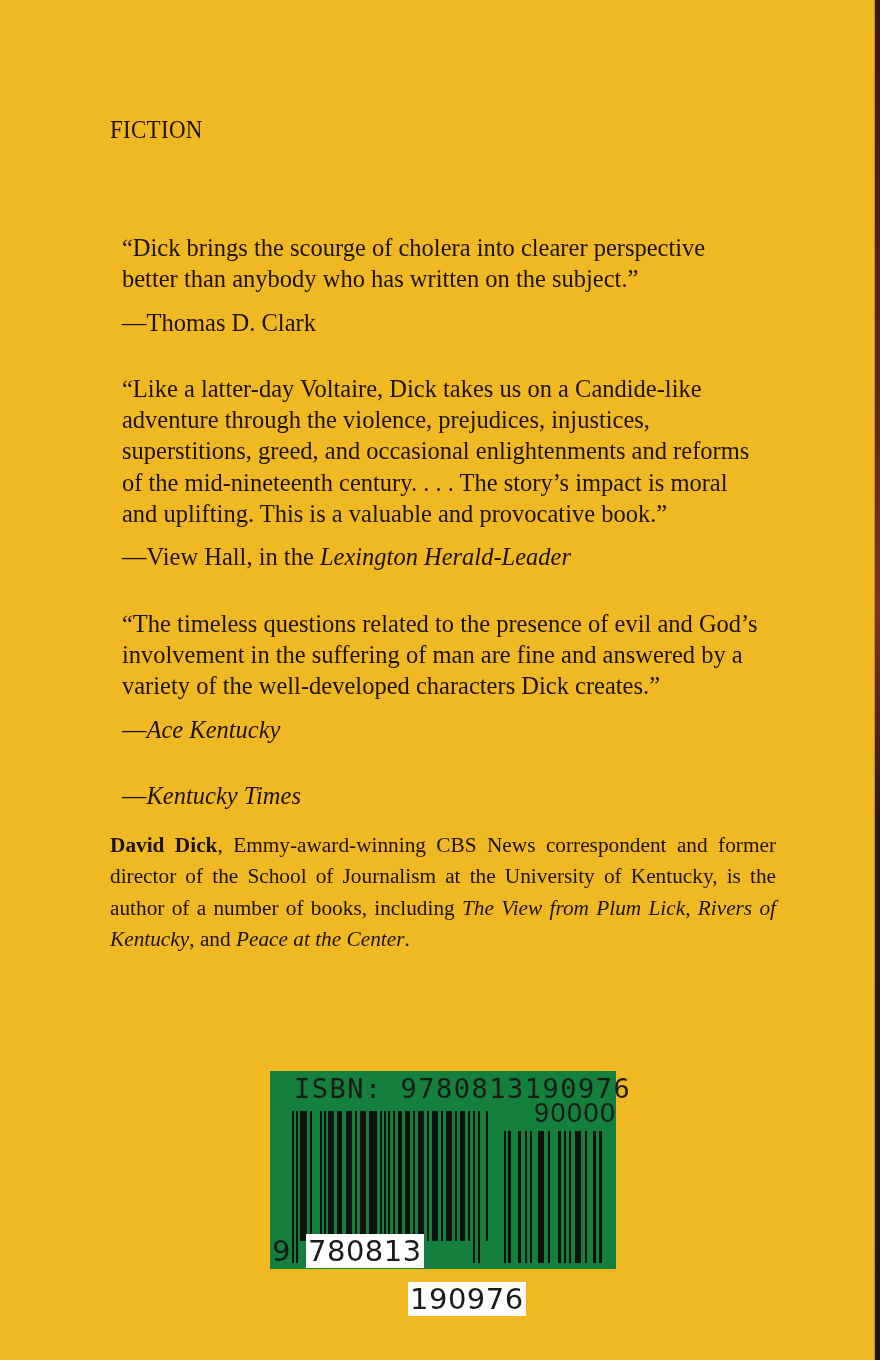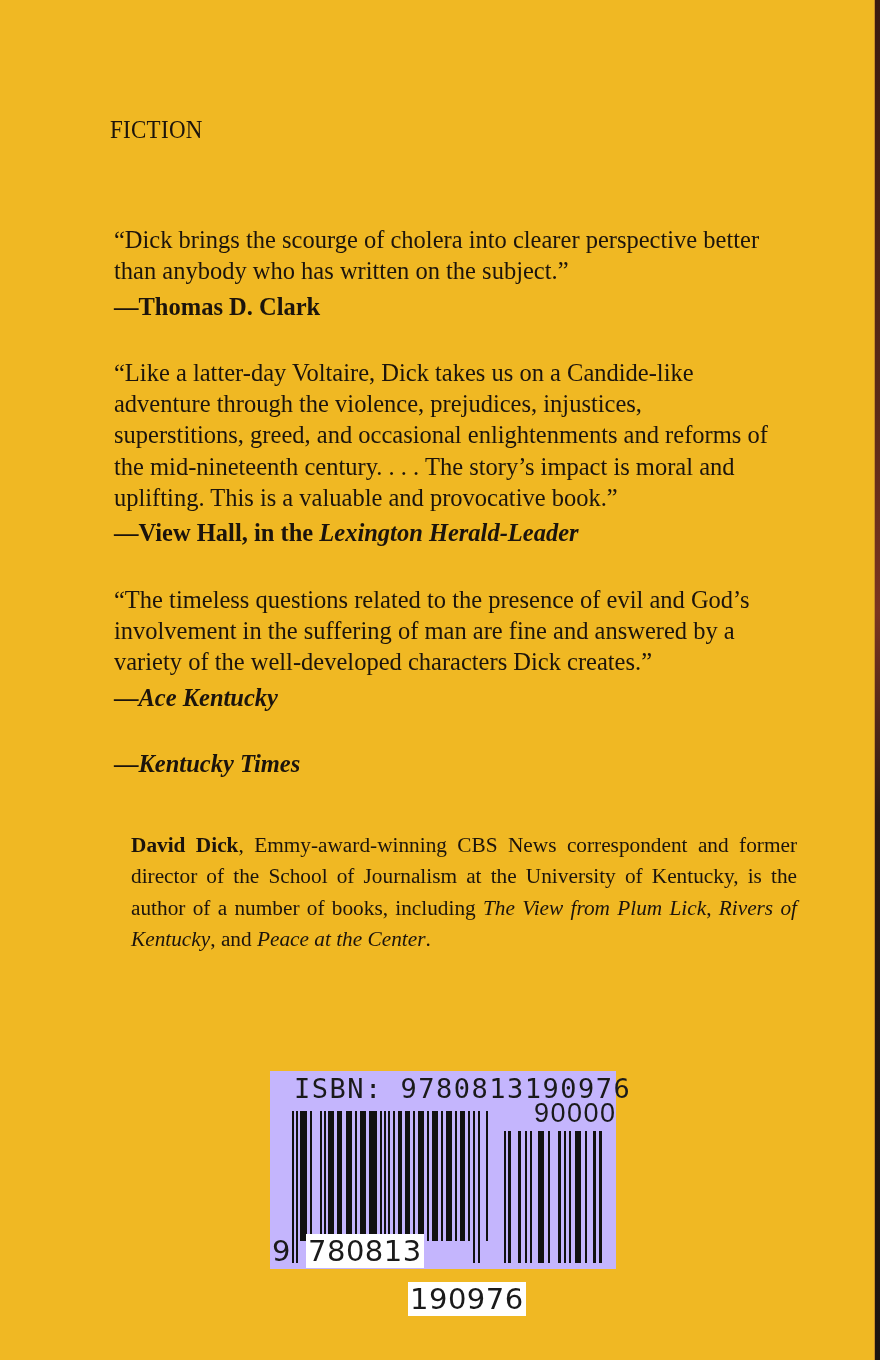--- a/index.html
+++ b/index.html
@@ -47,58 +47,56 @@
     left: 110px;
     top: 220px;
     width: 666px;
     font-size: 24.5px;
     line-height: 31.3px;
   }
   .blurb {
     margin: 0 0 35px 0;
   }
   .blurb p {
-    margin: 4px;
+    margin: 12px;
     text-align: left;
   }
   .attrib {
     text-align: right;
-    font-weight: bold;
   }
   .attrib i { font-style: italic; }
   .bio {
     position: absolute;
     left: 110px;
     top: 830px;
     width: 666px;
     font-size: 21.3px;
     line-height: 31.3px;
     text-align: justify;
-    margin-left: 21px;
   }
   .bio b { font-weight: bold; }
   .bio i { font-style: italic; }
   .publisher {
     position: absolute;
     left: 230px;
     top: 1013px;
     width: 430px;
     font-size: 22px;
     color: #4a3a1a;
     font-variant: small-caps;
     letter-spacing: 1.2px;
     white-space: nowrap;
   }
   .barcode-label {
     position: absolute;
     left: 270px;
     top: 1071px;
     width: 346px;
     height: 198px;
-    background: #c4b5fd;
+    background: #15803d;
   }
   .isbn-text {
     position: absolute;
     left: 24px;
     top: 2px;
     font-family: "DejaVu Sans Mono", "Liberation Mono", monospace;
     font-size: 27px;
     letter-spacing: 1.5px;
     color: #1a1a1a;
     white-space: nowrap;

